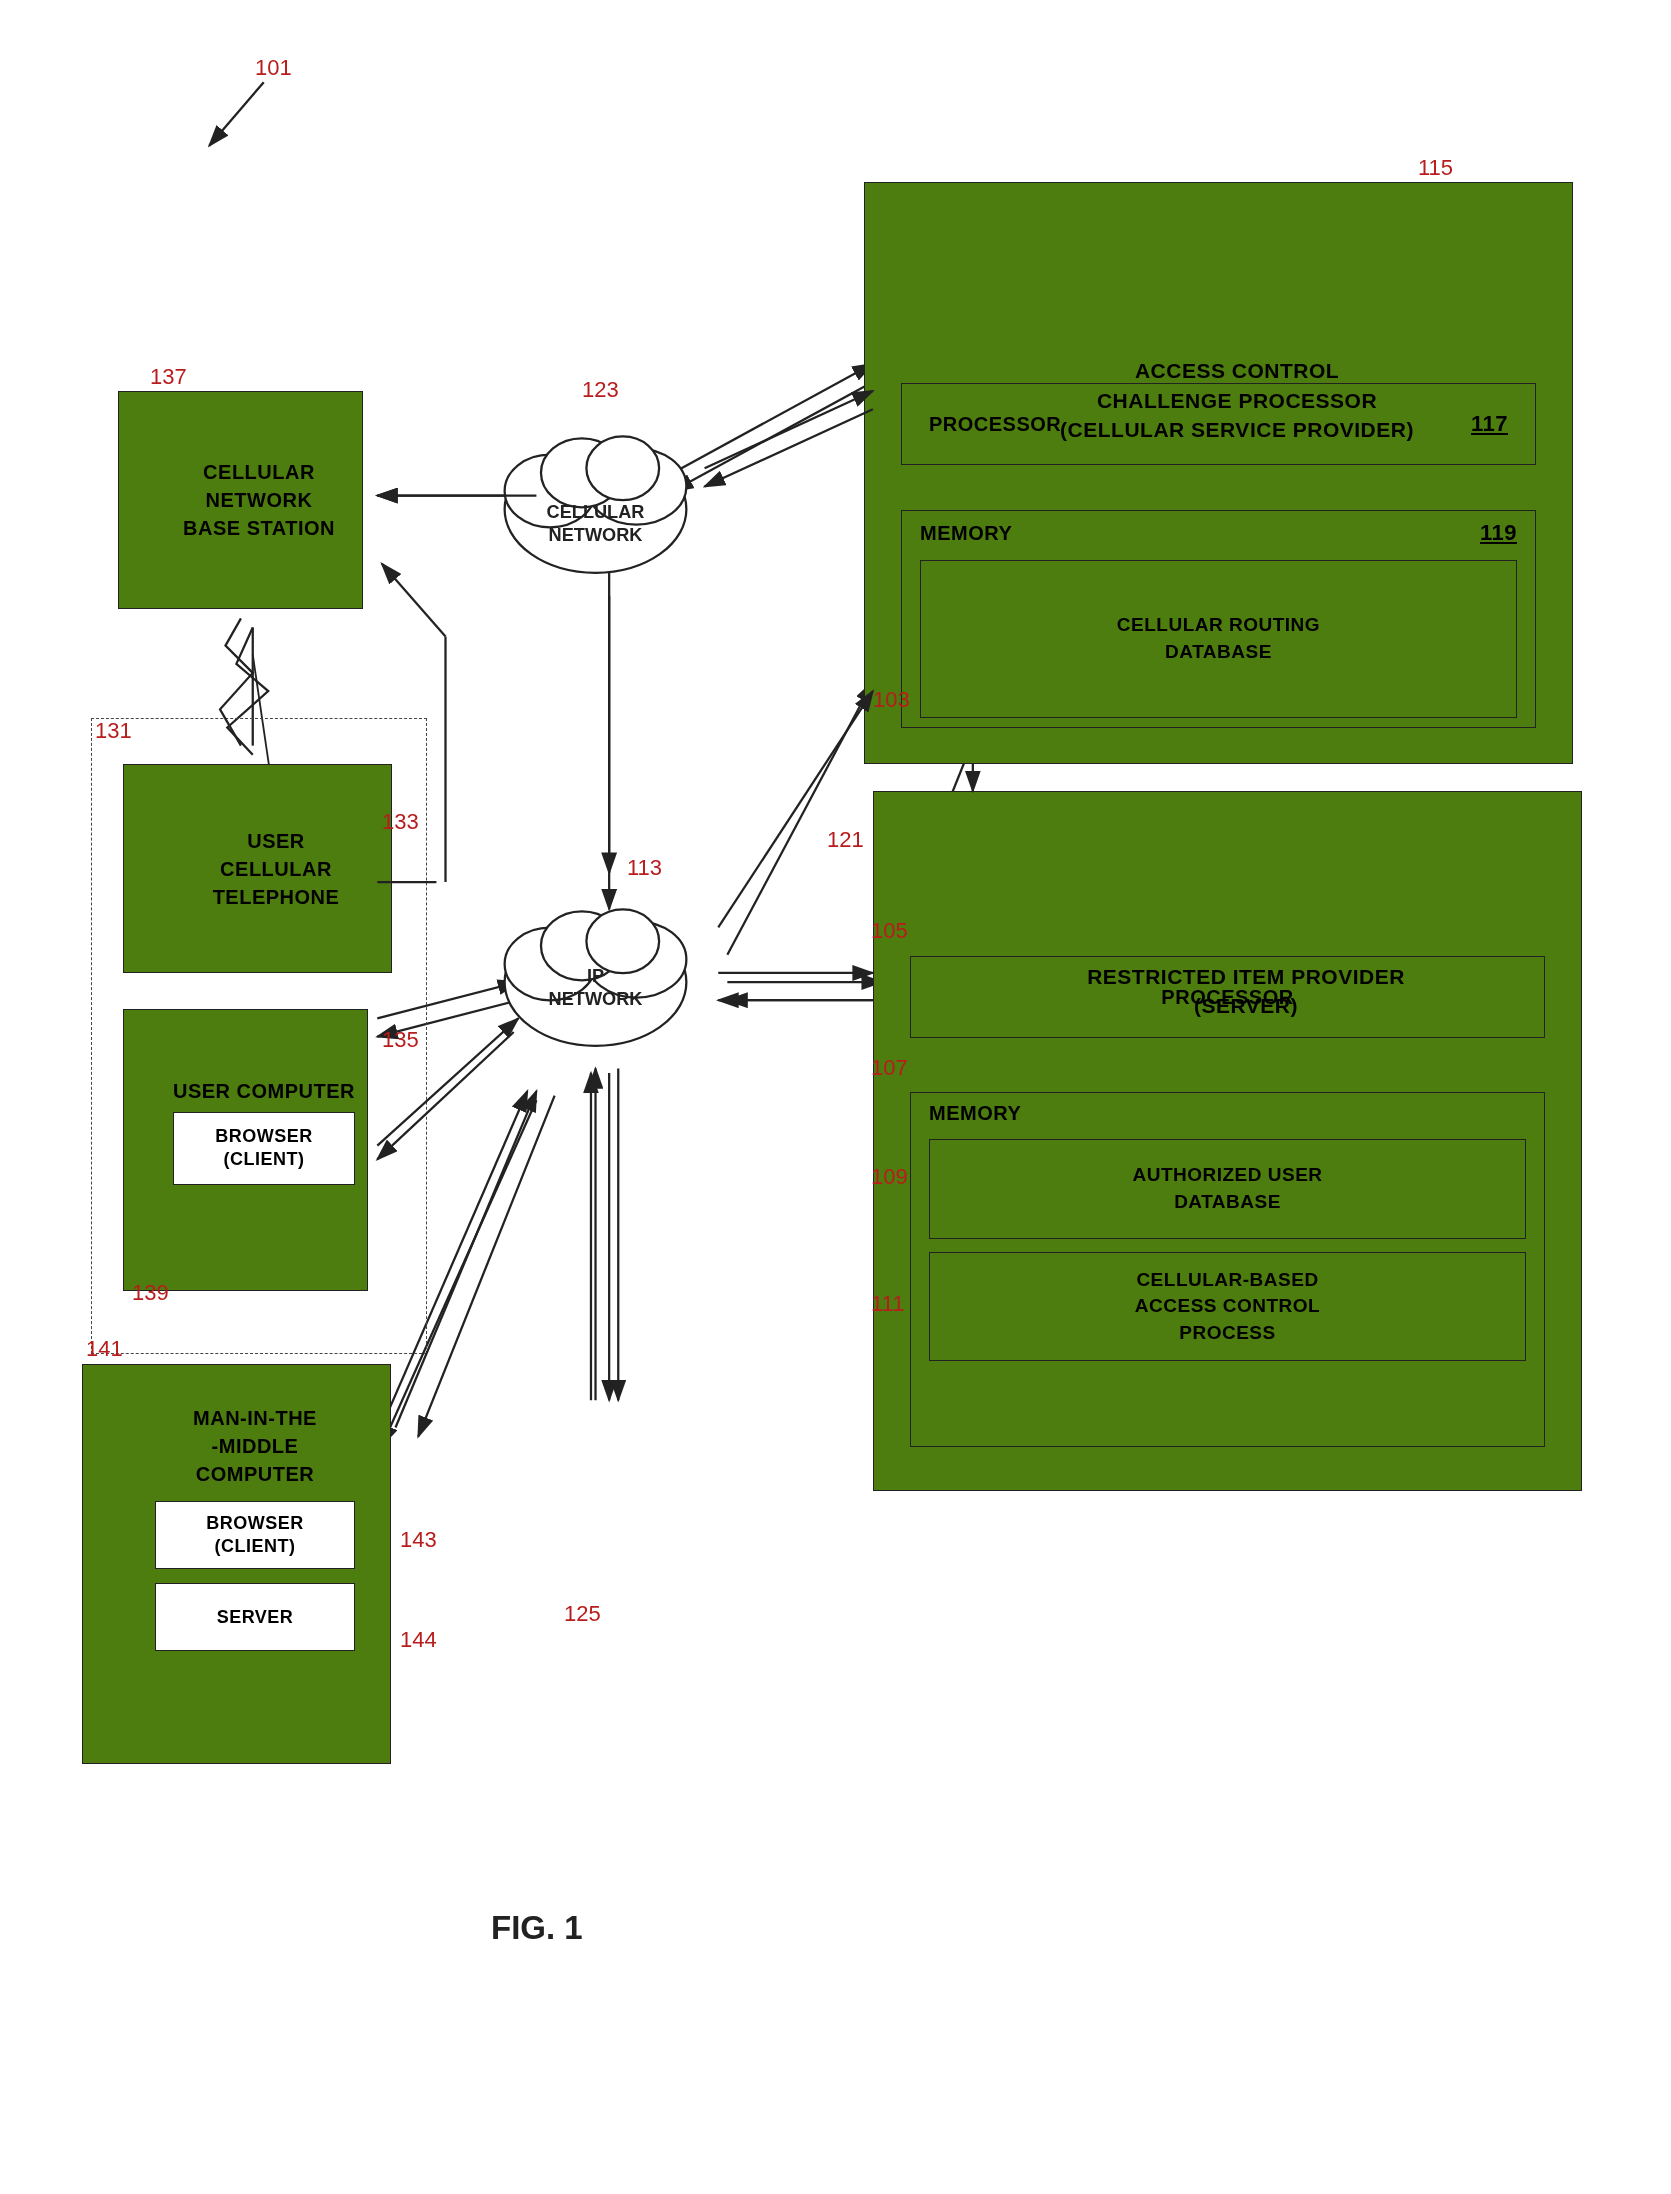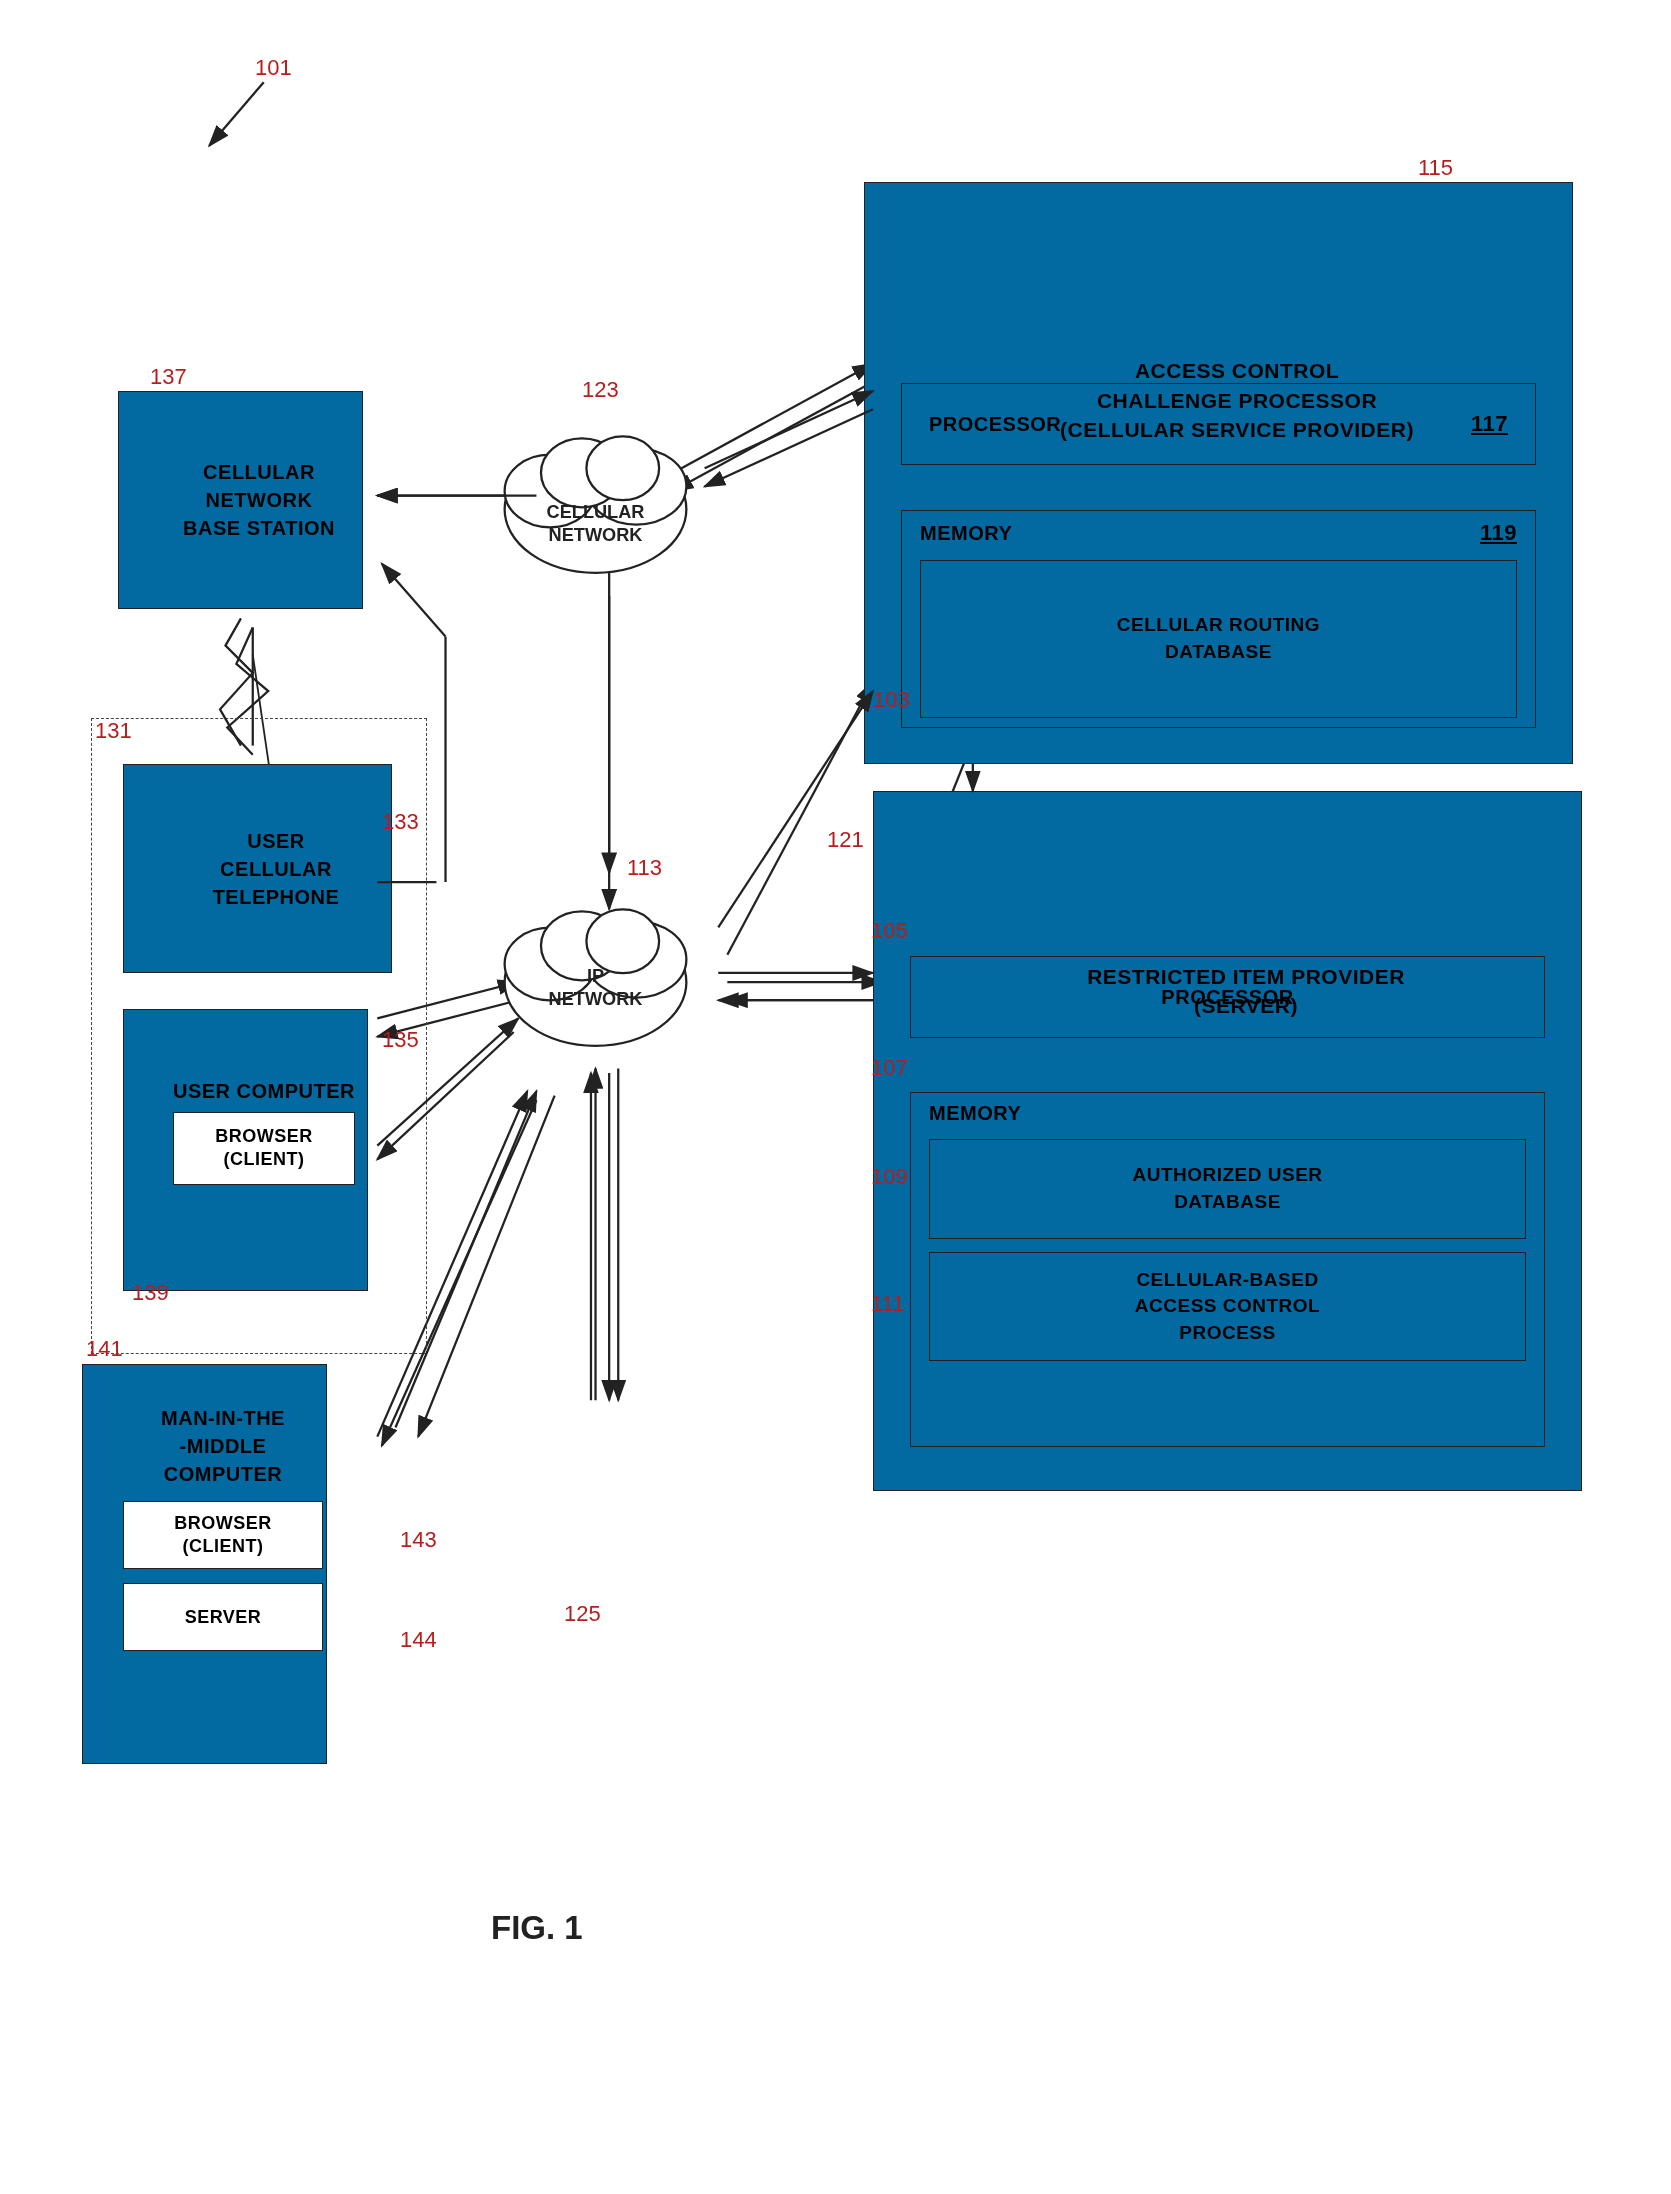--- a/index.html
+++ b/index.html
@@ -13,21 +13,21 @@
     }
     .diagram {
       position: absolute;
       top: 0; left: 0;
       width: 1672px;
       height: 2195px;
     }
     .box {
       position: absolute;
       border: 1.8px solid #222;
-      background: #0369a1;
+      background: #4d7c0f;
       display: flex;
       flex-direction: column;
       align-items: center;
       justify-content: center;
       text-align: center;
       font-size: 20px;
       font-weight: bold;
       letter-spacing: 0.5px;
       padding-left: 37px;
     }
@@ -182,21 +182,21 @@
       <ellipse cx="100" cy="80" rx="45" ry="38" fill="white" stroke="#222" stroke-width="2.5"></ellipse>
       <ellipse cx="145" cy="75" rx="40" ry="35" fill="white" stroke="#222" stroke-width="2.5"></ellipse>
       <text x="115" y="120" text-anchor="middle" font-size="20" font-weight="bold" font-family="Arial" fill="#222">IP</text>
       <text x="115" y="145" text-anchor="middle" font-size="20" font-weight="bold" font-family="Arial" fill="#222">NETWORK</text>
     </svg>
   </div>
   <div class="number" style="left:627px; top:855px;">113</div>
 
   <div class="number" style="left:564px; top:1565px;margin-top:36px;">125</div>
 
-  <div class="box" style="left:82px; top:1364px; width:245px; height:400px;">
+  <div class="box" style="left:82px; top:1364px; width:309px; height:400px;">
     <span style="white-space:pre-line; font-size:20px; font-weight:bold; text-align:center; line-height:1.4; margin-bottom:9px; margin-top:-73px;">MAN-IN-THE
 -MIDDLE
 COMPUTER</span>
     <div style="display:flex; flex-direction:column; gap:13.6px; margin-top:4.5px;">
       <div class="box-inner" style="position:relative; width:200px; height:68px; border:1.8px solid #222; font-size:18px; font-weight:bold; display:flex; align-items:center; justify-content:center;">
         <span style="white-space:pre-line; text-align:center; line-height:1.3;">BROWSER
 (CLIENT)</span>
       </div>
       <div class="box-inner" style="position:relative; width:200px; height:68px; border:1.8px solid #222; font-size:18px; font-weight:bold; display:flex; align-items:center; justify-content:center;">
         <span>SERVER</span>

